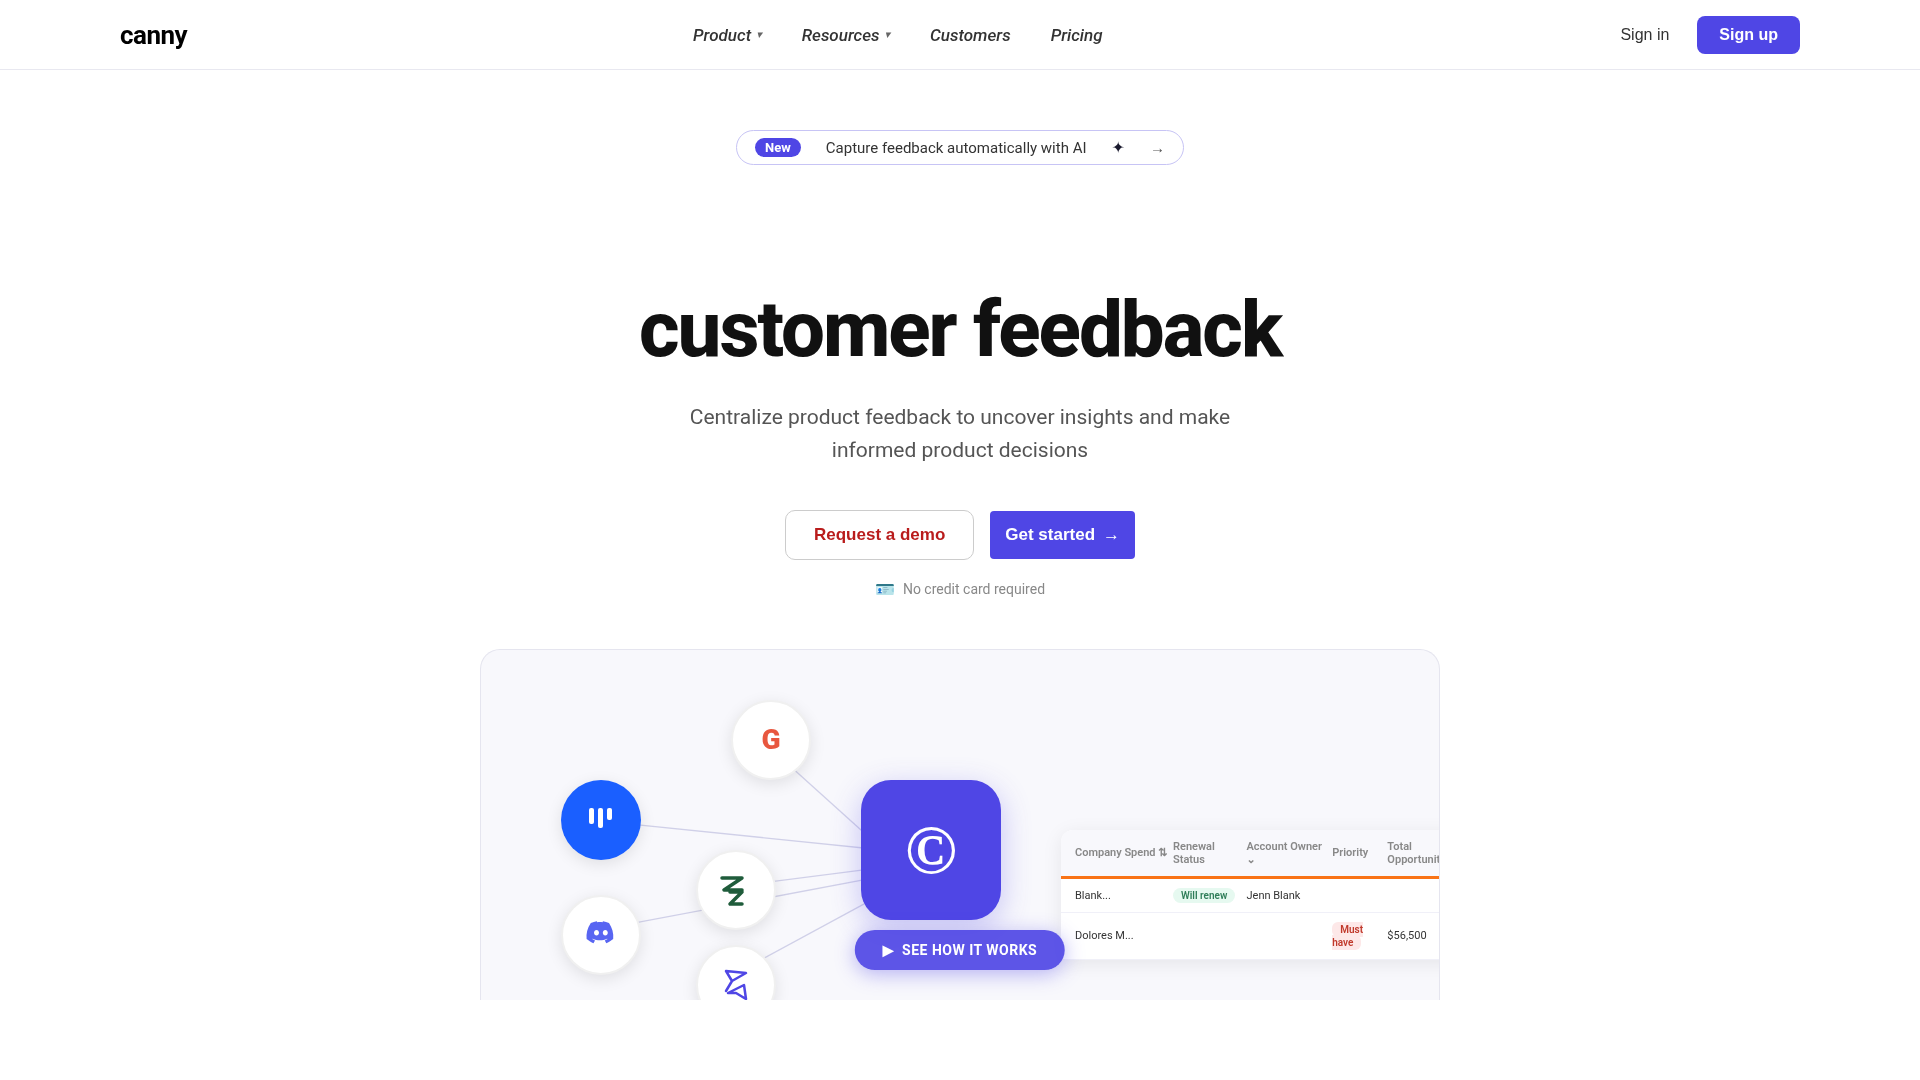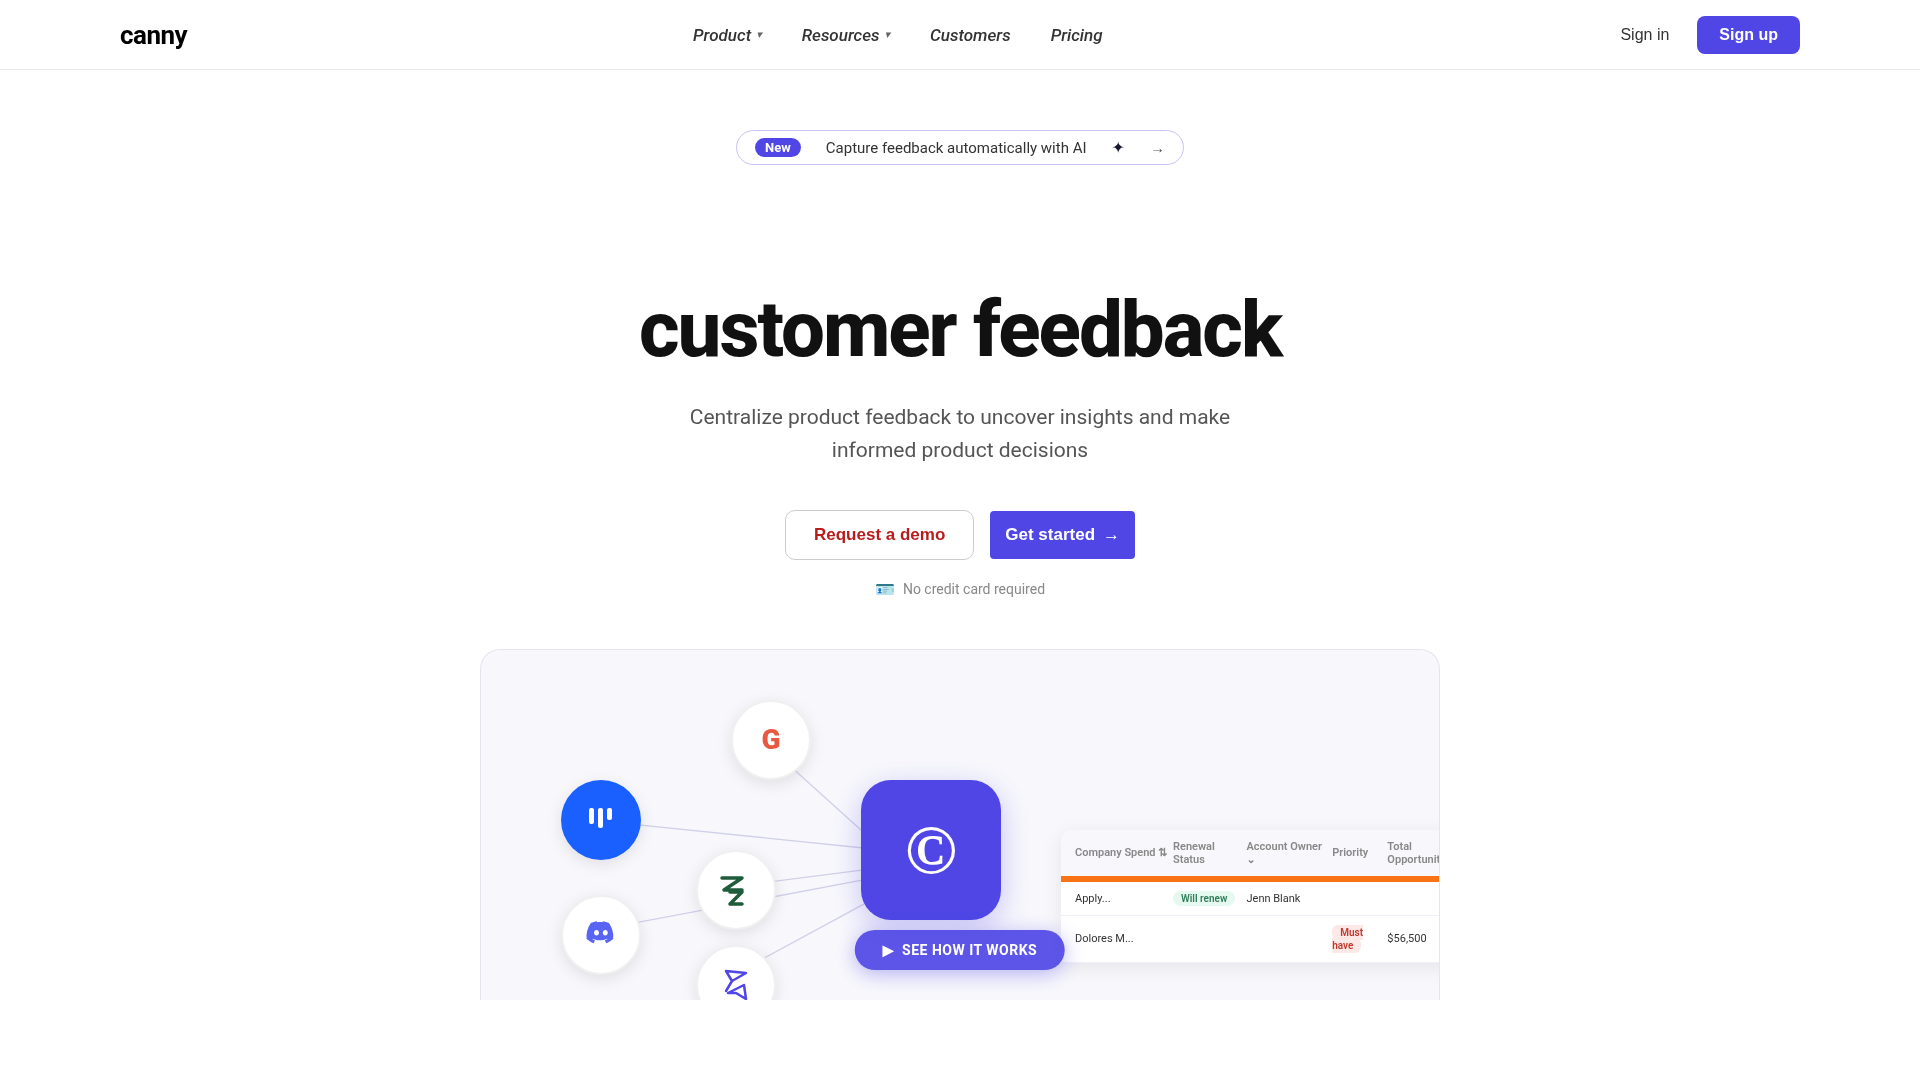--- a/index.html
+++ b/index.html
@@ -254,21 +254,21 @@
       width: 420px;
       background: #fff;
       border-radius: 12px 12px 0 0;
       box-shadow: 0 4px 20px rgba(0,0,0,0.08);
       overflow: hidden;
     }
     .table-header {
       display: grid;
       grid-template-columns: 1.6fr 1.2fr 1.4fr 0.9fr 1.3fr;
       background: #f8f8fc;
-      border-bottom: 6px solid #f97316;
+      border-bottom: 3px solid #f97316;
       padding: 10px 14px;
       font-size: 11px;
       font-weight: 600;
       color: #888;
     }
     .table-header span {
       display: flex;
       align-items: center;
       gap: 3px;
     }
@@ -430,21 +430,21 @@
 
       <div class="table-area">
         <div class="table-header">
           <span>Company Spend ⇅</span>
           <span>Renewal Status</span>
           <span>Account Owner ⌄</span>
           <span>Priority</span>
           <span>Total Opportunity</span>
         </div>
         <div class="table-row-item">
-          <span>Apply...</span>
+          <span>Blank...</span>
           <span><span class="status-badge-renew">Will renew</span></span>
           <span>Jenn Blank</span>
           <span></span>
           <span></span>
         </div>
         <div class="table-row-item">
           <span>Dolores M...</span>
           <span></span>
           <span></span>
           <span><span class="priority-badge">Must have</span></span>

